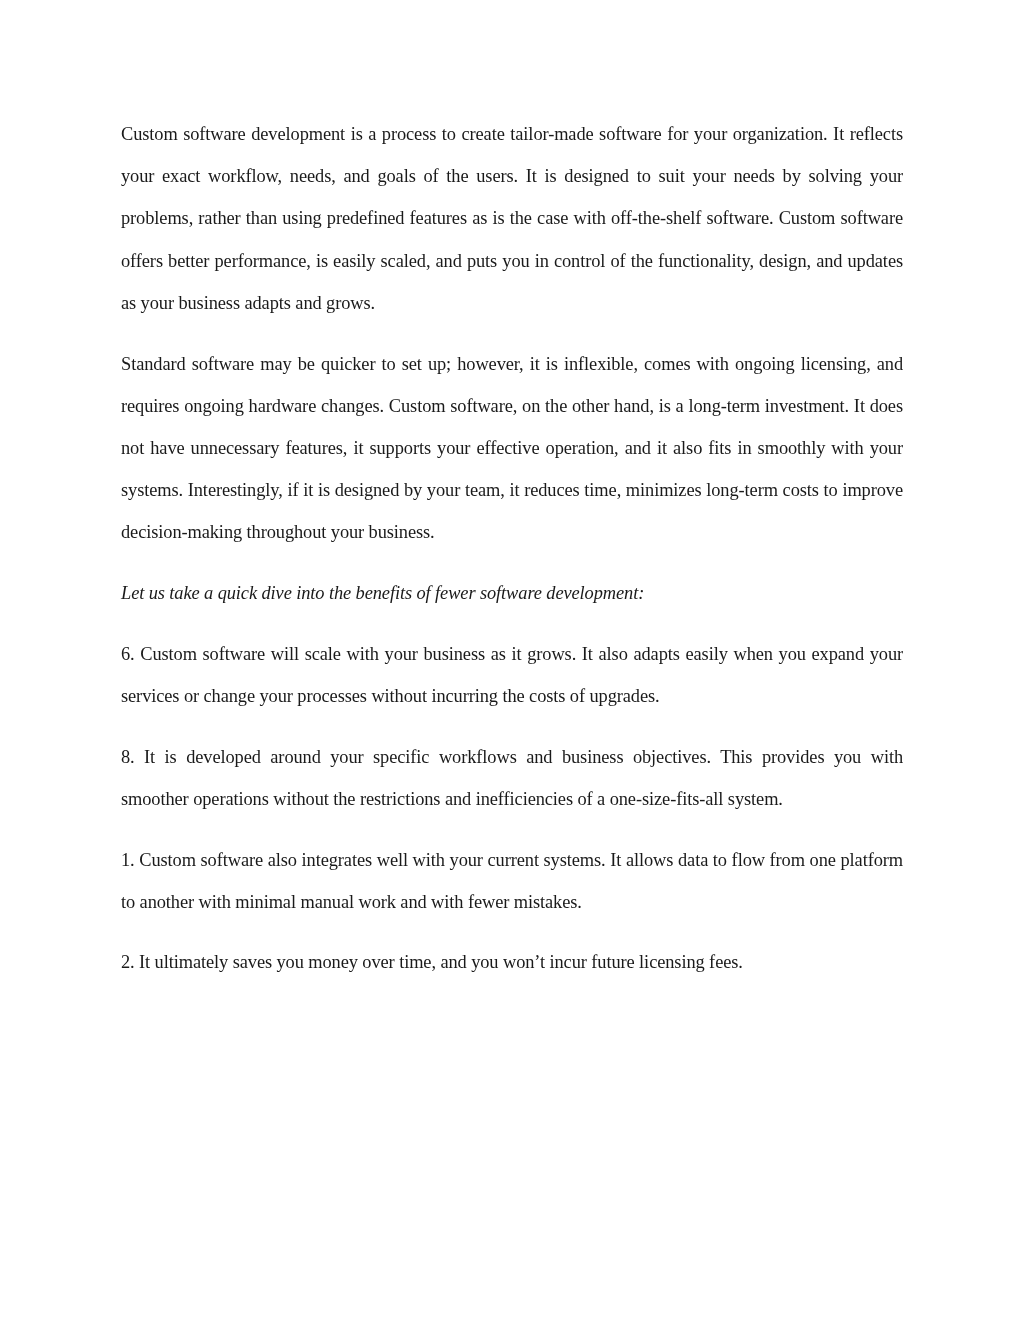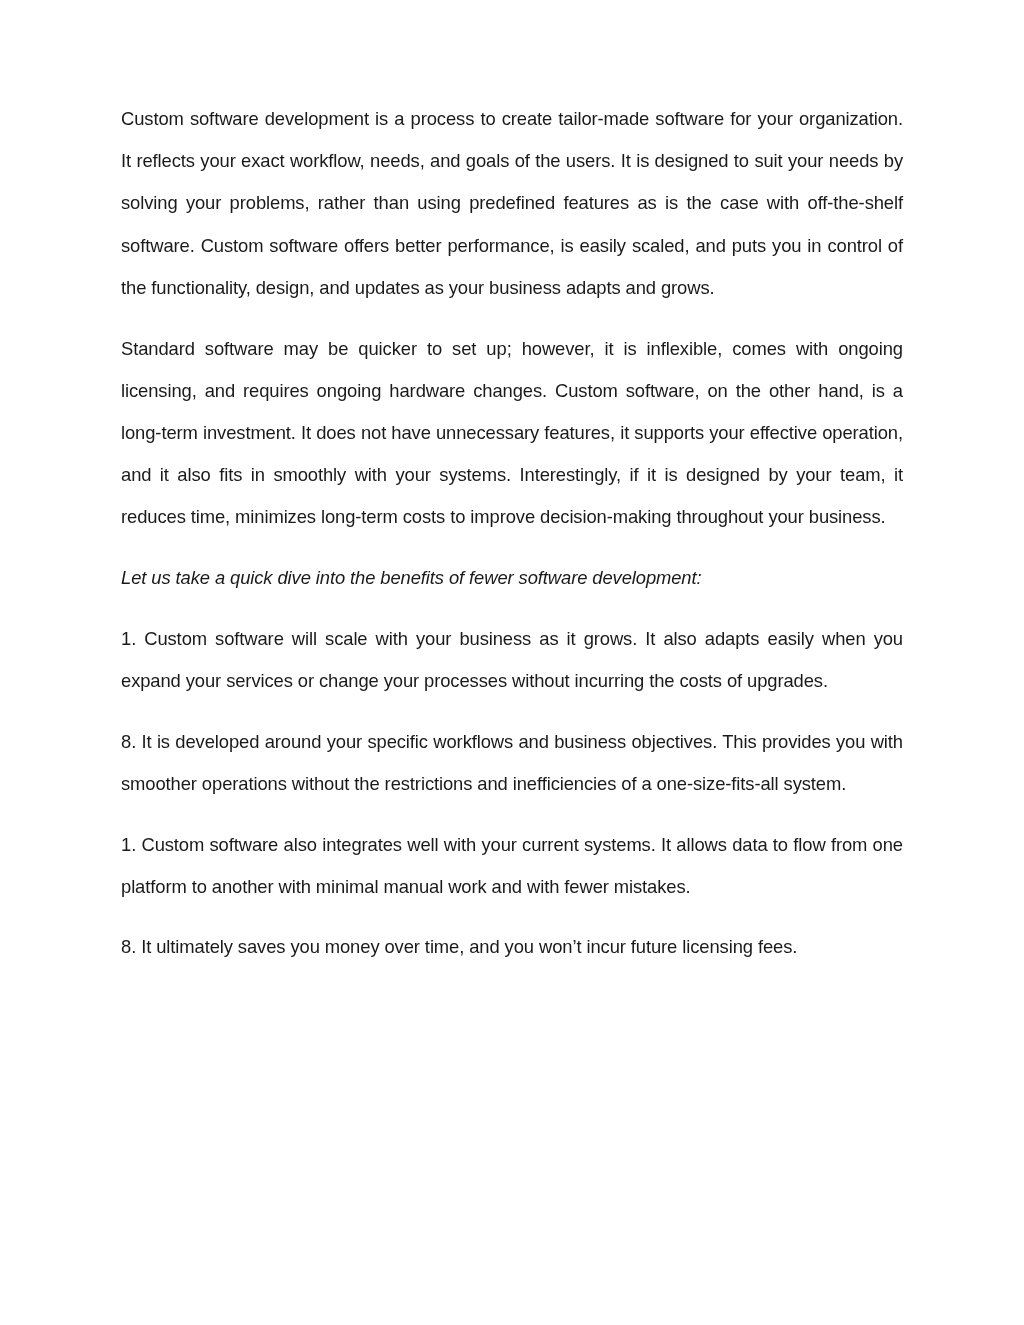--- a/index.html
+++ b/index.html
@@ -11,22 +11,23 @@
       width: 1024px;
       height: 1325px;
       position: relative;
       overflow: hidden;
       font-family: "Liberation Sans", "DejaVu Sans", sans-serif;
       color: #1a1a1a;
     }
     .page {
       position: absolute;
       left: 121px;
-      top: 98px;
+      top: 113px;
       width: 782px;
+      font-family: Liberation Serif, serif;
     }
     .para {
       font-size: 18.4px;
       line-height: 42.2px;
       text-align: justify;
       margin: 0 0 18.5px 0;
       letter-spacing: -0.1px;
     }
     .para.last-left {
       text-align-last: left;
@@ -38,19 +39,19 @@
       display: block;
     }
   </style>
 </head>
 <body>
 
 <div class="page">
   <p class="para last-left">Custom software development is a process to create tailor-made software for your organization. It reflects your exact workflow, needs, and goals of the users. It is designed to suit your needs by solving your problems, rather than using predefined features as is the case with off-the-shelf software. Custom software offers better performance, is easily scaled, and puts you in control of the functionality, design, and updates as your business adapts and grows.</p>
   <p class="para last-left">Standard software may be quicker to set up; however, it is inflexible, comes with ongoing licensing, and requires ongoing hardware changes. Custom software, on the other hand, is a long-term investment. It does not have unnecessary features, it supports your effective operation, and it also fits in smoothly with your systems. Interestingly, if it is designed by your team, it reduces time, minimizes long-term costs to improve decision-making throughout your business.</p>
   <p class="para italic last-left">Let us take a quick dive into the benefits of fewer software development:</p>
-  <p class="para last-left">1. Custom software will scale with your business as it grows. It also adapts easily when you expand your services or change your processes without incurring the costs of upgrades.</p>
+  <p class="para last-left">6. Custom software will scale with your business as it grows. It also adapts easily when you expand your services or change your processes without incurring the costs of upgrades.</p>
   <p class="para last-left">8. It is developed around your specific workflows and business objectives. This provides you with smoother operations without the restrictions and inefficiencies of a one-size-fits-all system.</p>
   <p class="para last-left">1. Custom software also integrates well with your current systems. It allows data to flow from one platform to another with minimal manual work and with fewer mistakes.</p>
   <p class="para last-left" style="text-align:left;">
-    <span class="line">8. It ultimately saves you money over time, and you won’t incur future licensing fees.</span>
+    <span class="line">2. It ultimately saves you money over time, and you won’t incur future licensing fees.</span>
   </p>
 </div>
 
 </body></html>

